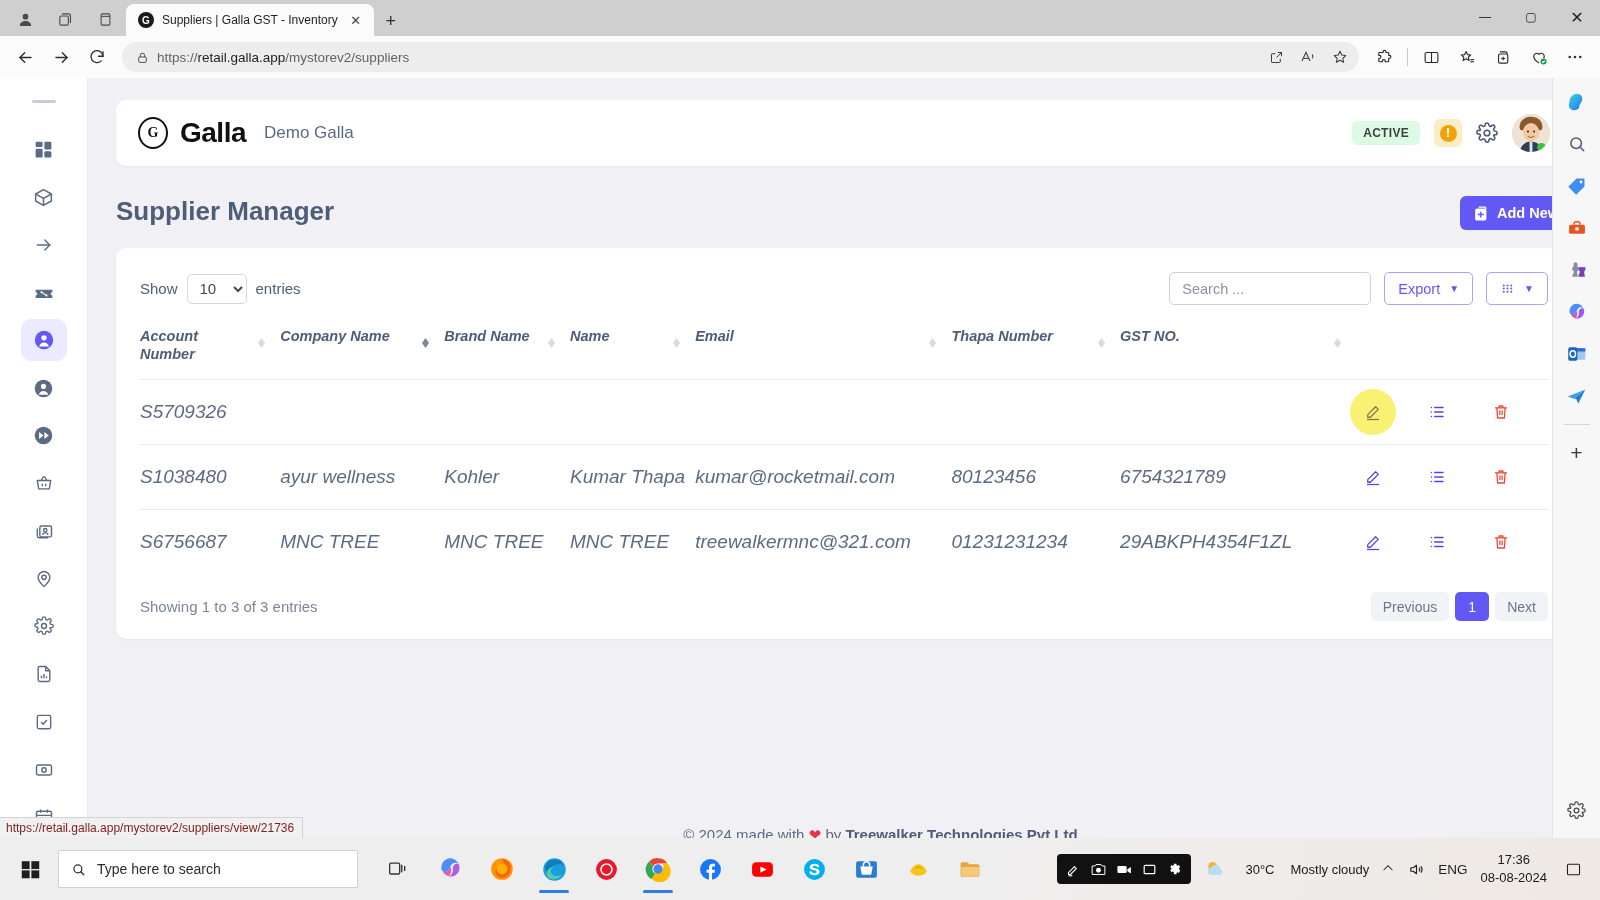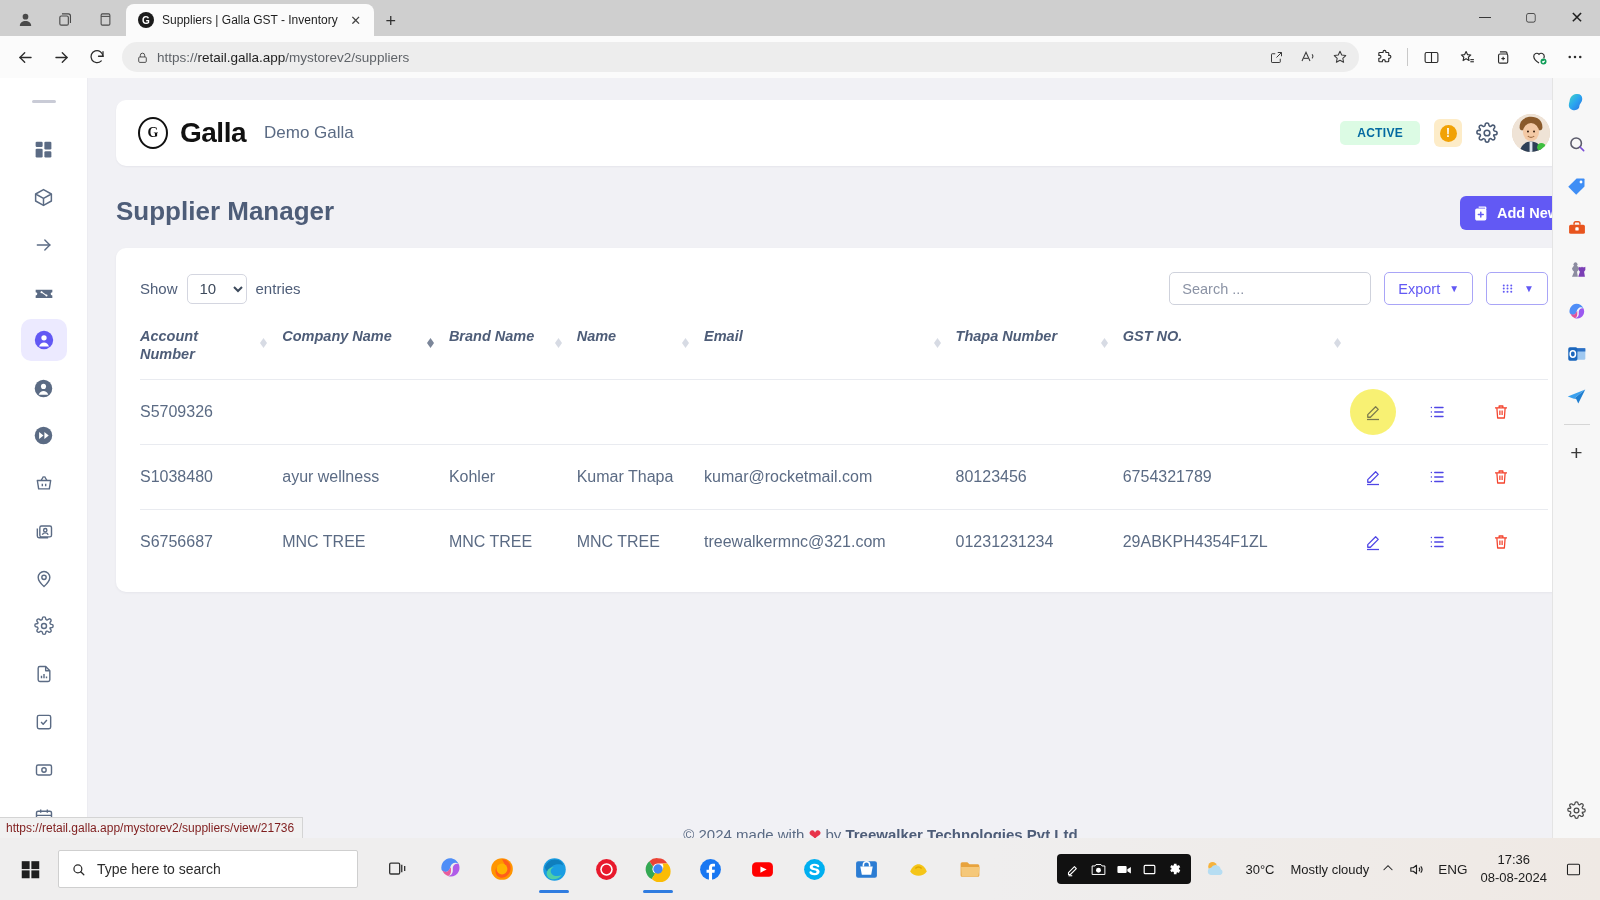--- a/index.html
+++ b/index.html
@@ -87,22 +87,22 @@
   .brand { display: flex; align-items: center; gap: 12px; }
   .brand-mark {
     width: 30px; height: 32px; border: 2.5px solid #111; border-radius: 50%;
     display: flex; align-items: center; justify-content: center;
     font-size: 14px; font-weight: bold; color: #111; font-family: "Liberation Serif", serif;
   }
   .brand-name { font-size: 28px; font-weight: bold; color: #111; letter-spacing: -0.5px; }
   .brand-store { font-size: 17px; color: #5b6b84; margin-left: 6px; }
   .apphead-right { margin-left: auto; display: flex; align-items: center; gap: 14px; }
   .badge-active {
-    background: #dcfbe4; color: #0369a1; font-size: 12px; font-weight: bold;
-    padding: 5px 17px; border-radius: 5px; letter-spacing: .3px;
+    background: #dcfbe4; color: #404040; font-size: 12px; font-weight: bold;
+    padding: 5px 11px; border-radius: 5px; letter-spacing: .3px;
   }
   .warn-btn {
     width: 28px; height: 28px; background: #fdecc8; border-radius: 6px;
     display: flex; align-items: center; justify-content: center;
   }
   .warn-dot {
     width: 17px; height: 17px; border-radius: 50%; background: #f1a206; color: #fff;
     font-size: 12px; font-weight: bold; display: flex; align-items: center; justify-content: center;
     line-height: 1;
   }
@@ -150,21 +150,21 @@
   table { width: 100%; border-collapse: collapse; }
   thead th {
     text-align: left; font-size: 14.5px; font-weight: bold; color: #4e5d78;
     padding: 0 0 16px 0; vertical-align: top; position: relative;
   }
   .th-inner { display: flex; align-items: flex-start; justify-content: space-between; gap: 6px; padding-right: 14px; }
   .th-label { line-height: 1.25; font-style: italic; }
   .sortmark { color: #d7dbe4; font-size: 12px; margin-top: 10px; flex: 0 0 auto; }
   .sortmark.active { color: #7b8699; }
   tbody tr { border-top: 1px solid #e9ebf0; }
-  tbody td { padding: 15px 0; font-size: 16px; color: #5b6b84; vertical-align: middle; }
+  tbody td { padding: 15px 0; font-size: 19px; color: #5b6b84; vertical-align: middle; font-style: italic; }
   .actions-cell { white-space: nowrap; }
   .act {
     display: inline-flex; align-items: center; justify-content: center;
     width: 34px; height: 34px; vertical-align: middle; position: relative;
   }
   .act.edit { color: #4f46e5; }
   .act.list { color: #4f46e5; }
   .act.del { color: #f4442e; }
   .hl-ring {
     position: absolute; width: 46px; height: 46px; border-radius: 50%;
@@ -733,20 +733,28 @@
                           <path d="M9.5 6.5V4h5v2.5"></path>
                           <path d="M6.5 6.5L7.5 20h9l1-13.5"></path>
                           <path d="M10.5 10v6M13.5 10v6"></path>
                         </svg>
                       </span>
                     </span><span style="display: inline-block; width: 30px;"></span></td>
                 </tr>
               </tbody>
           </table>
 
+          <div class="bottomrow">
+            <div class="showinfo">Showing 1 to 3 of 3 entries</div>
+            <div class="pager">
+              <div class="pg">Previous</div>
+              <div class="pg active">1</div>
+              <div class="pg">Next</div>
+            </div>
+          </div>
         </div>
 
         <div class="footer-note" style="position:absolute;left:88px;right:15px;bottom:-6px;">
           <span>© 2024</span>
           <span>made with</span>
           <span class="heart">❤</span>
           <span>by</span>
           <b>Treewalker Technologies Pvt Ltd</b>
         </div>
 

